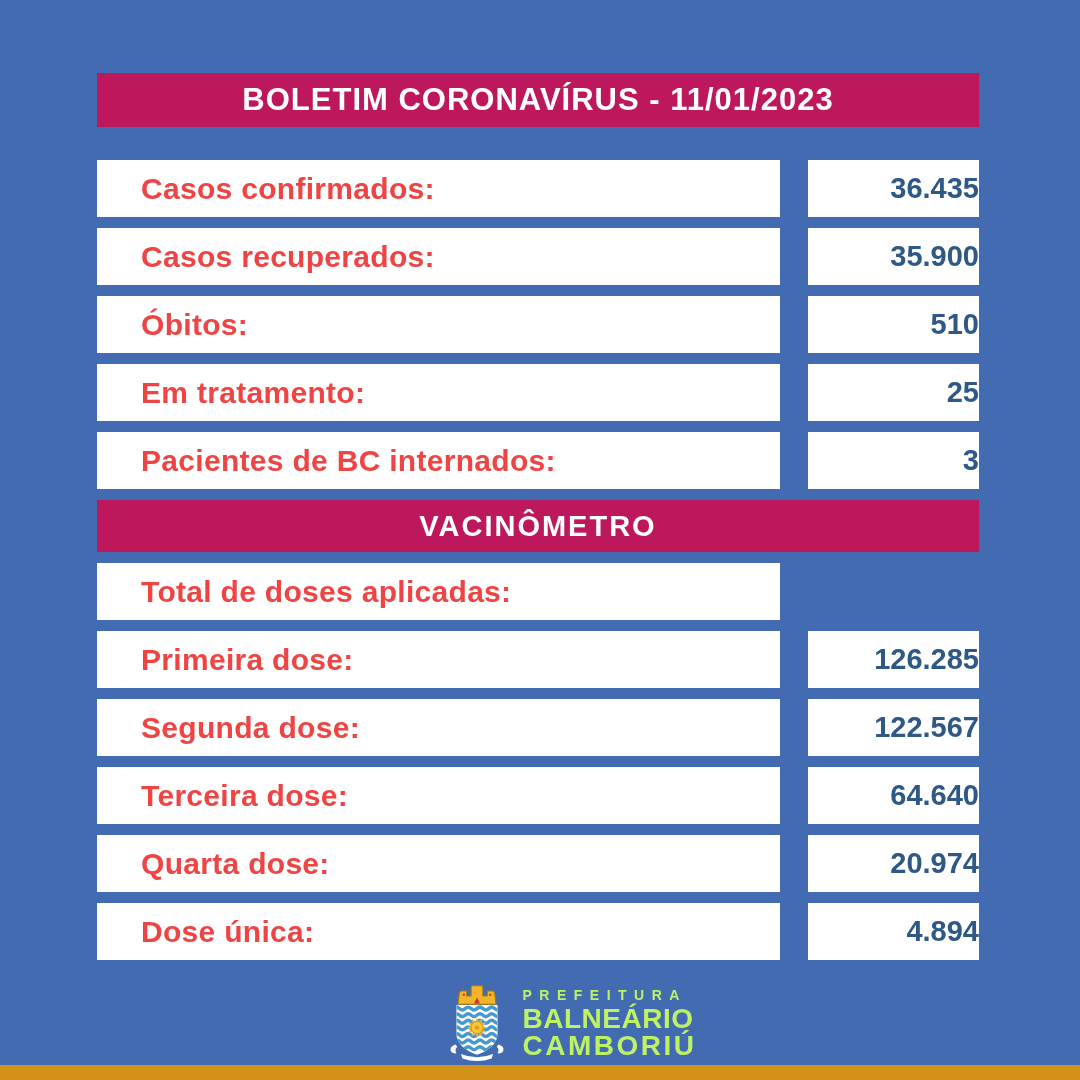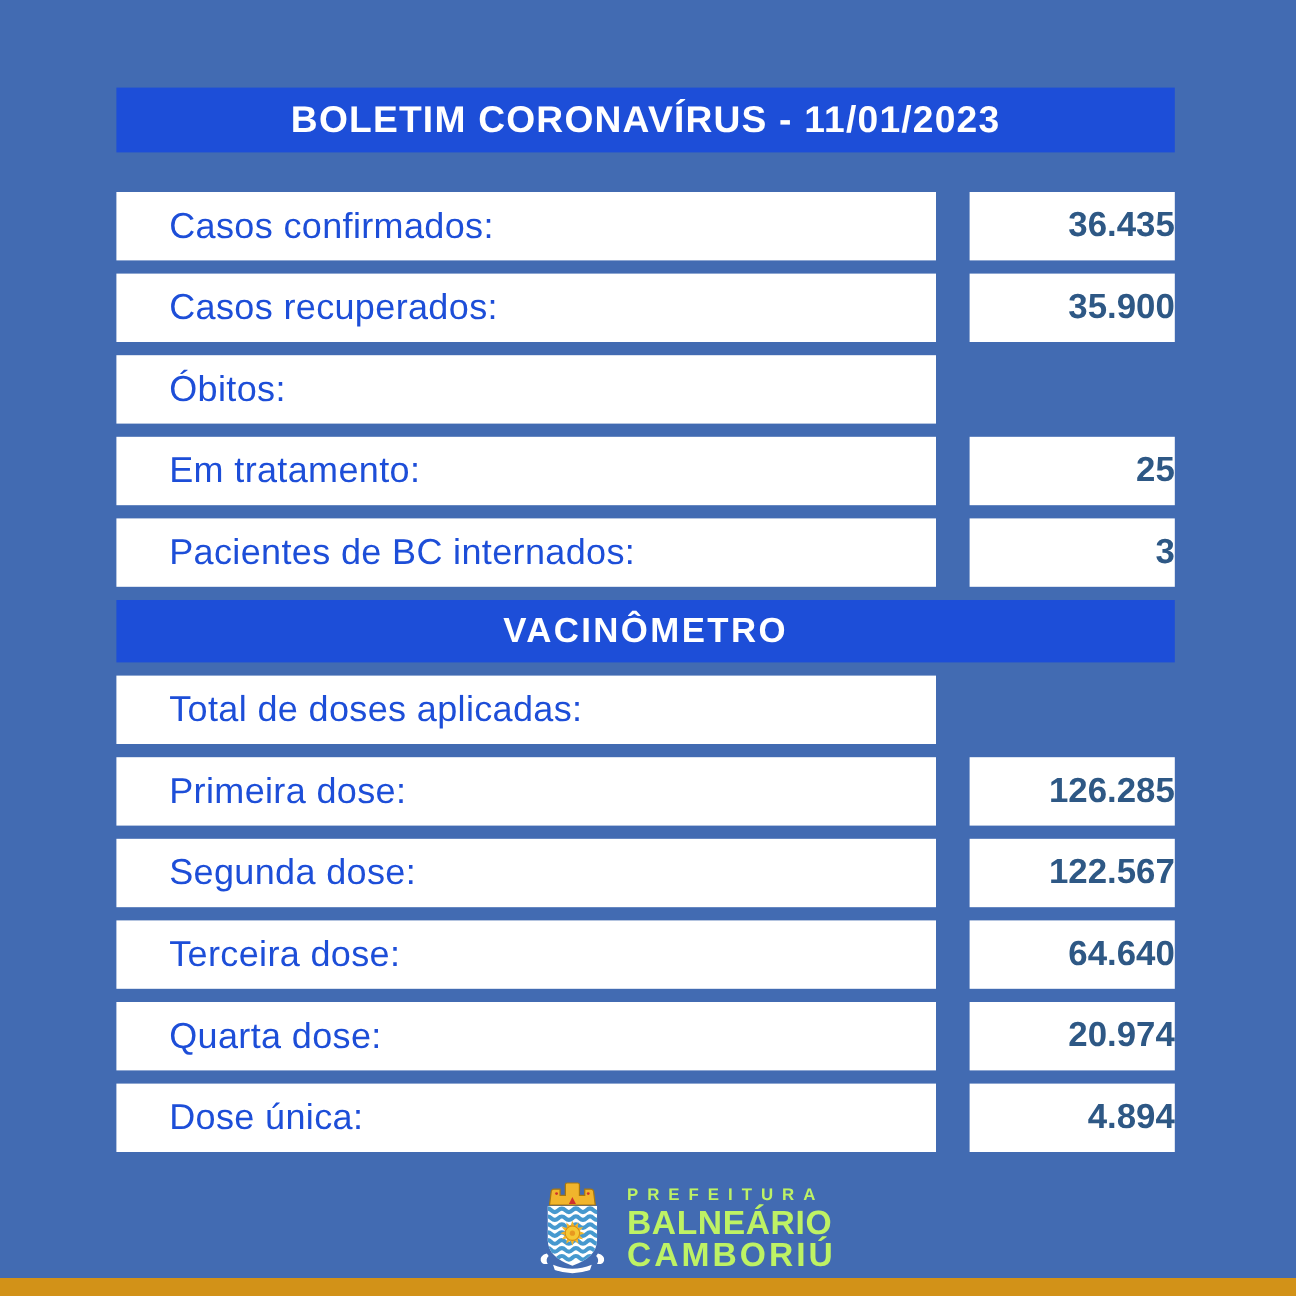--- a/index.html
+++ b/index.html
@@ -16,21 +16,21 @@
     background: #426bb2;
   }
   .content {
     position: absolute;
     left: 97px;
     top: 73px;
     width: 882px;
   }
   .bar {
     width: 100%;
-    background: #1d4ed8;
+    background: #be185d;
     color: #ffffff;
     display: flex;
     align-items: center;
     justify-content: center;
     font-weight: bold;
   }
   .title-bar {
     height: 54px;
     margin-bottom: 33px;
     font-size: 31px;
@@ -49,23 +49,23 @@
     margin-bottom: 11px;
   }
   .label-box {
     width: 683px;
     background: #ffffff;
     display: flex;
     align-items: center;
     padding-left: 44px;
   }
   .label-box span {
-    font-weight: normal;
+    font-weight: bold;
     font-size: 30px;
-    color: #1d4ed8;
+    color: #ef4444;
     letter-spacing: 0.3px;
   }
   .row-gap { width: 28px; }
   .value-box {
     width: 171px;
     background: #ffffff;
     display: flex;
     align-items: center;
     justify-content: flex-end;
   }
@@ -143,20 +143,23 @@
       <div class="value-box">
           <span>35.900</span>
         </div>
     </div>
 
     <div class="stat-row">
       <div class="label-box">
           <span>Óbitos:</span>
         </div>
       <div class="row-gap"></div>
+      <div class="value-box">
+          <span>510</span>
+        </div>
     </div>
 
     <div class="stat-row">
       <div class="label-box">
           <span>Em tratamento:</span>
         </div>
       <div class="row-gap"></div>
       <div class="value-box">
           <span>25</span>
         </div>

